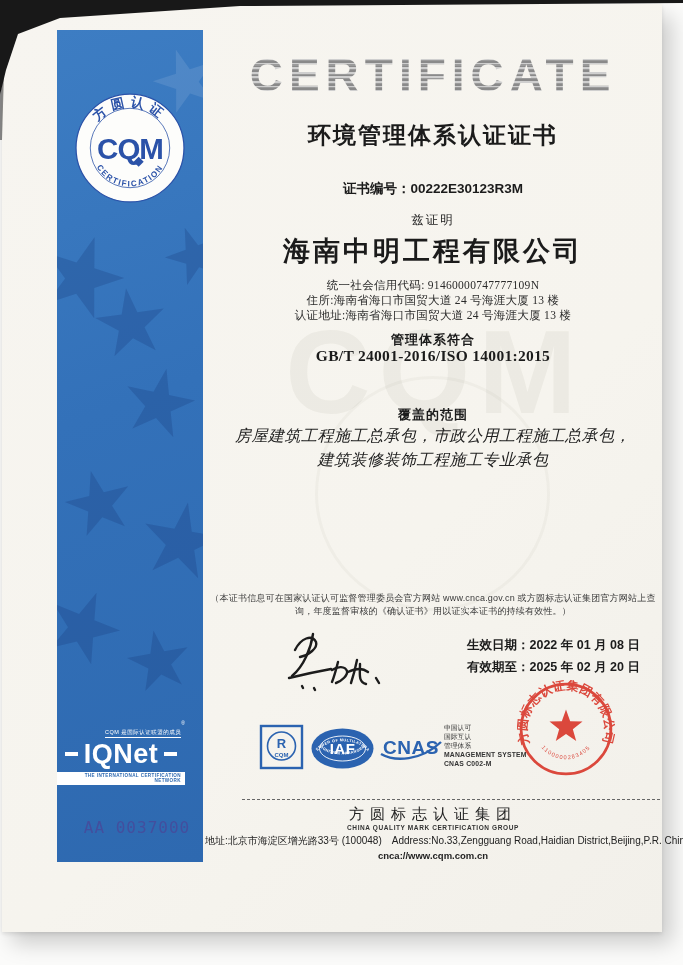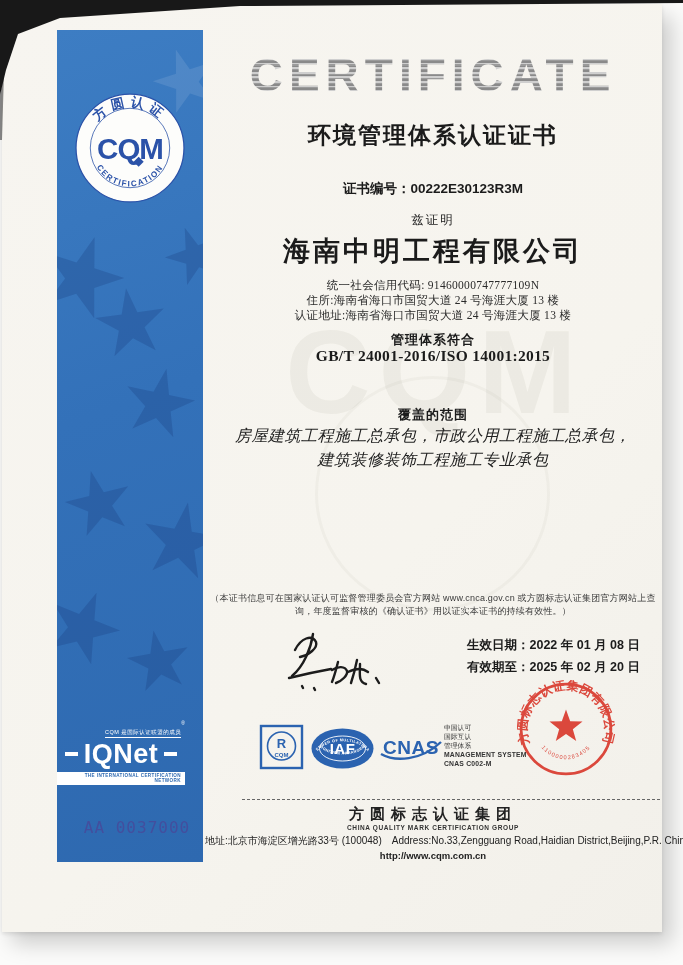--- a/index.html
+++ b/index.html
@@ -70,21 +70,21 @@
 
   .stamp { position:absolute; left:312px; top:676px; width:98px; height:98px; z-index:6; opacity:0.92; }
 
   .logo-rcqm { position:absolute; left:54px; top:720px; width:45px; height:46px; }
   .logo-iaf  { position:absolute; left:105px; top:723px; width:65px; height:43px; }
   .logo-cnas { position:absolute; left:174px; top:728px; width:64px; height:32px; }
   .acc-text { position:absolute; left:239px; top:719px; text-align:left; font-size:6.8px; line-height:9px; color:#333; }
   .acc-text .en { font-weight:bold; letter-spacing:0.2px; }
 
   .sep { position:absolute; left:37px; top:795px; width:418px; border-top:1px dashed #666; }
-  .group-cn { top:801px; font-size:15px; font-weight:bold; letter-spacing:6px; color:#222; }
+  .group-cn { top:801px; font-size:15px; font-weight:normal; letter-spacing:6px; color:#222; }
   .group-en { top:820px; font-size:6.5px; font-weight:bold; letter-spacing:0.6px; color:#333; }
   .addr-line { top:830px; font-size:10px; color:#222; white-space:nowrap; }
   .addr-line .gap { display:inline-block; width:10px; }
   .website { top:846px; font-size:9.5px; font-weight:bold; color:#222; }
 </style>
 </head>
 <body>
 
 <div class="stage">
 
@@ -236,21 +236,21 @@
         <div class="en">MANAGEMENT SYSTEM</div>
         <div class="en">CNAS C002-M</div>
       </div>
 
       <div class="sep"></div>
       <div class="abs group-cn">方圆标志认证集团</div>
       <div class="abs group-en">CHINA QUALITY MARK CERTIFICATION GROUP</div>
       <div class="abs addr-line">
         <span>地址:北京市海淀区增光路33号 (100048)</span><span class="gap"></span><span>Address:No.33,Zengguang Road,Haidian District,Beijing,P.R. China(100048)</span>
       </div>
-      <div class="abs website">http://www.cqm.com.cn</div>
+      <div class="abs website">cnca://www.cqm.com.cn</div>
     </div>
   </div>
 
   <svg class="scan-edge" viewBox="0 0 683 140" preserveAspectRatio="none">
     <path d="M 0,0 H 683 V 3 L 240,6 L 60,18 L 18,34 L 6,70 L 0,95 Z" fill="#181818"></path>
     <path d="M 0,95 L 4,72 L 2,140 L 0,140 Z" fill="rgba(24,24,24,0.5)"></path>
   </svg>
 
 </div>
 

